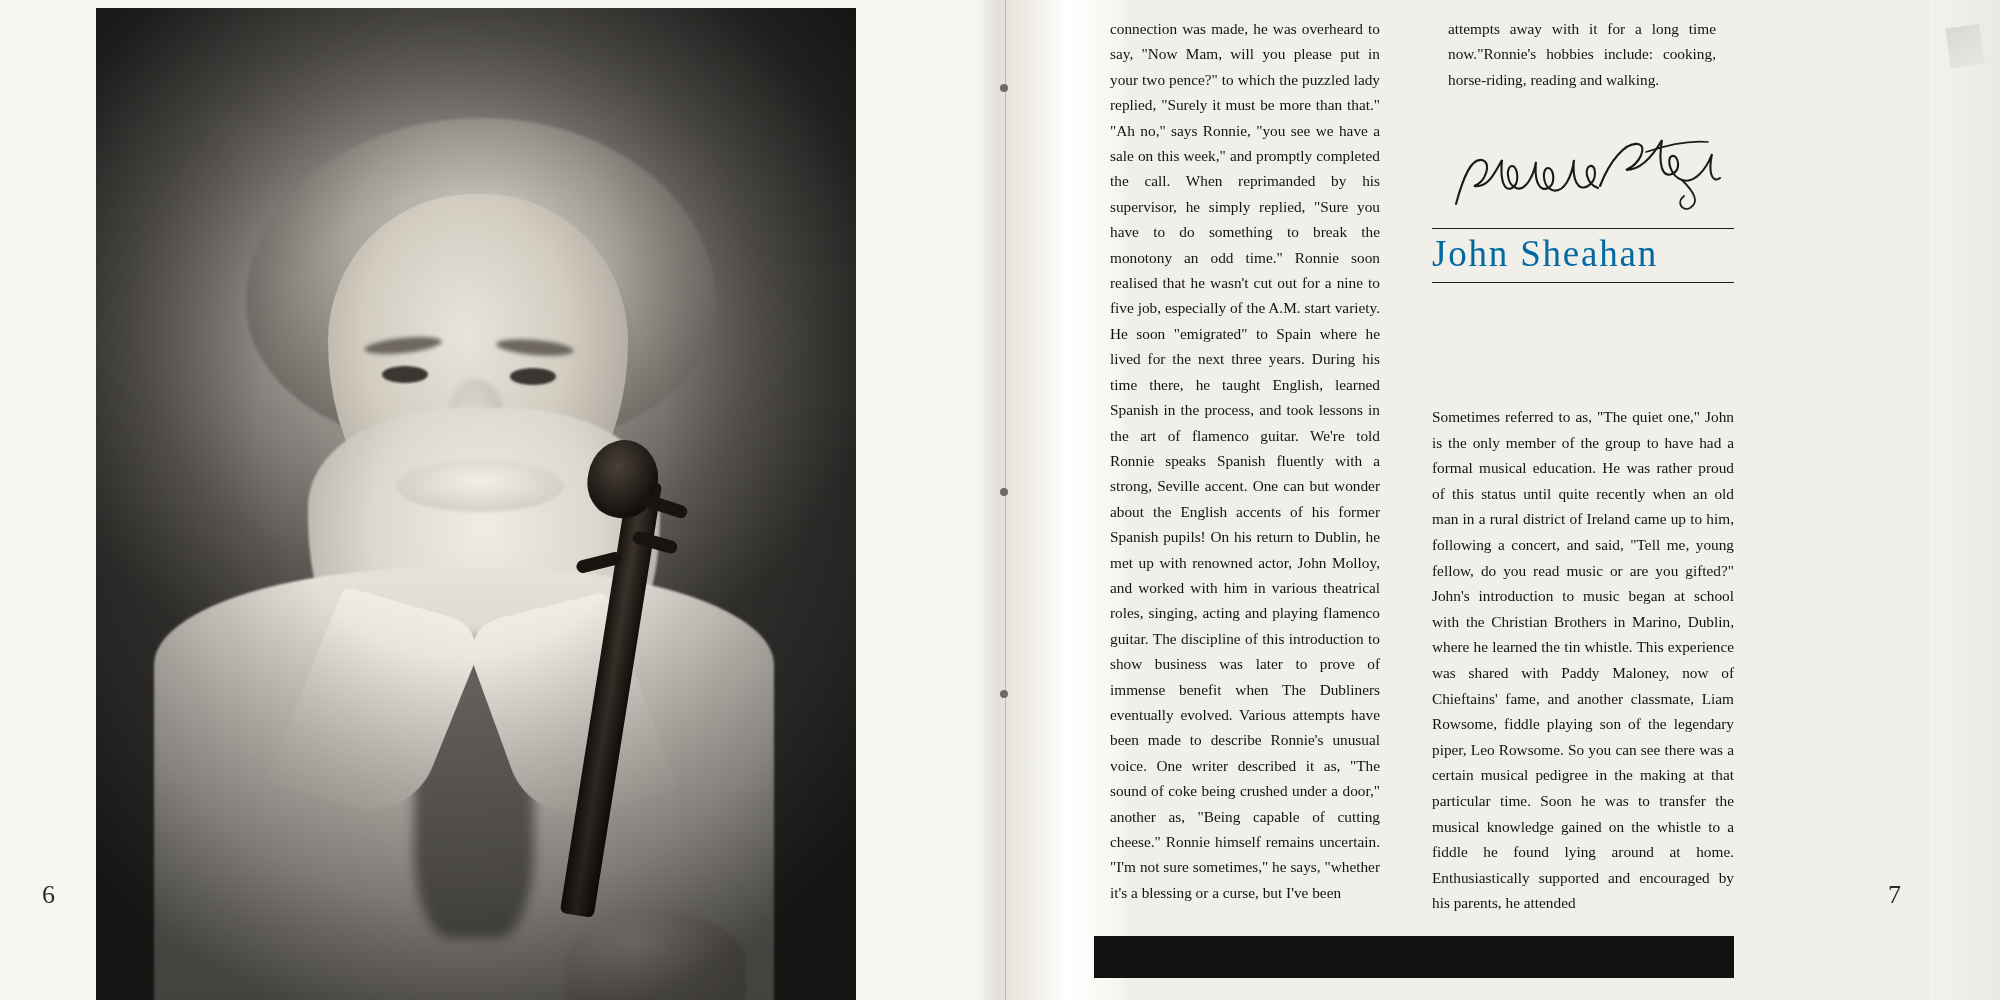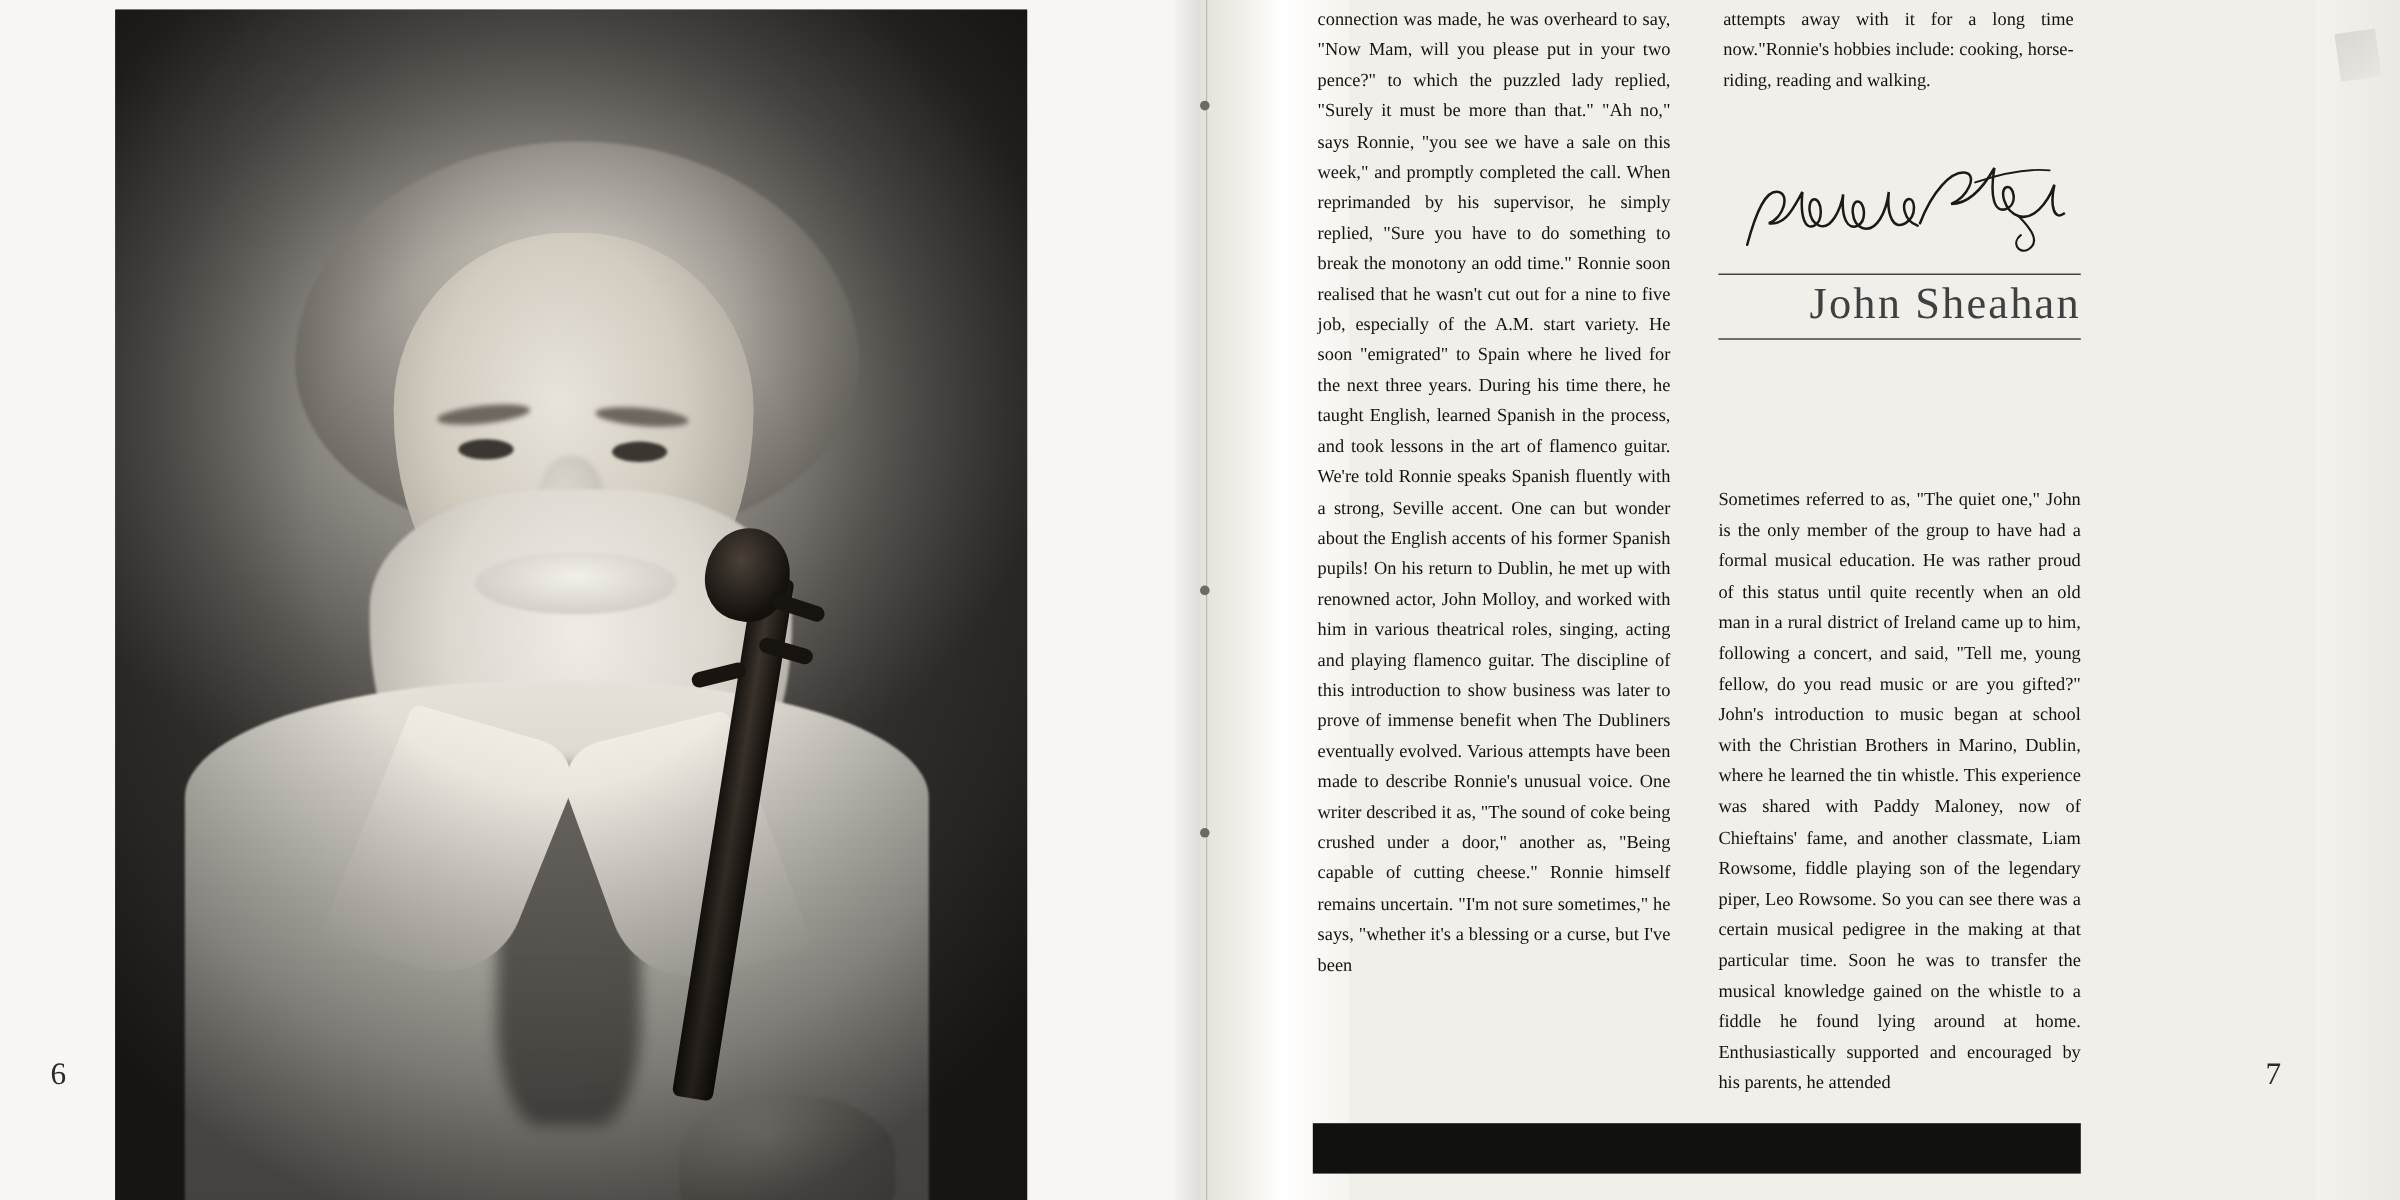--- a/index.html
+++ b/index.html
@@ -238,47 +238,46 @@
   .col {
     position: absolute;
     top: 0;
     font-family: "Liberation Serif", serif;
     font-size: 15.3px;
     line-height: 25.4px;
     color: #15130f;
     text-align: justify;
     text-justify: inter-word;
   }
-  .col p { margin: 4px; }
+  .col p { margin: 16px; }
   .col-left  { left: 1094px; width: 302px; }
   .col-right { left: 1432px; width: 300px; }
 
   .signature {
     position: absolute;
     left: 1450px;
     top: 130px;
     width: 280px;
     height: 96px;
     pointer-events: none;
   }
 
   .section-heading {
     position: absolute;
     left: 1432px;
     top: 228px;
     width: 302px;
     font-family: "Liberation Serif", serif;
     font-size: 37px;
     letter-spacing: 1.8px;
-    color: #404040;
+    color: #0369a1;
     border-top: 1.6px solid #1a1a18;
     border-bottom: 1.6px solid #1a1a18;
     padding: 6px 0 8px 0;
     line-height: 1.05;
-    text-align: right;
   }
 
   .col-right-body {
     position: absolute;
     left: 1432px;
     top: 404px;
     width: 302px;
     font-family: "Liberation Serif", serif;
     font-size: 15.3px;
     line-height: 25.6px;

